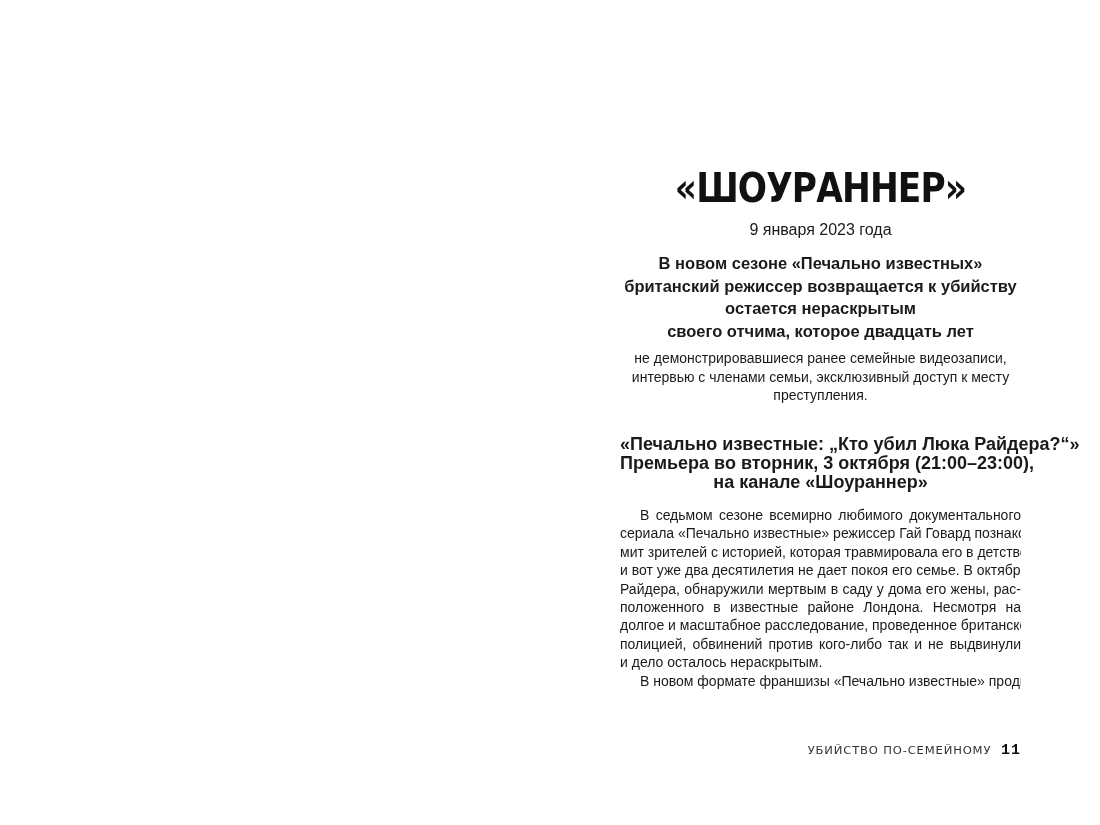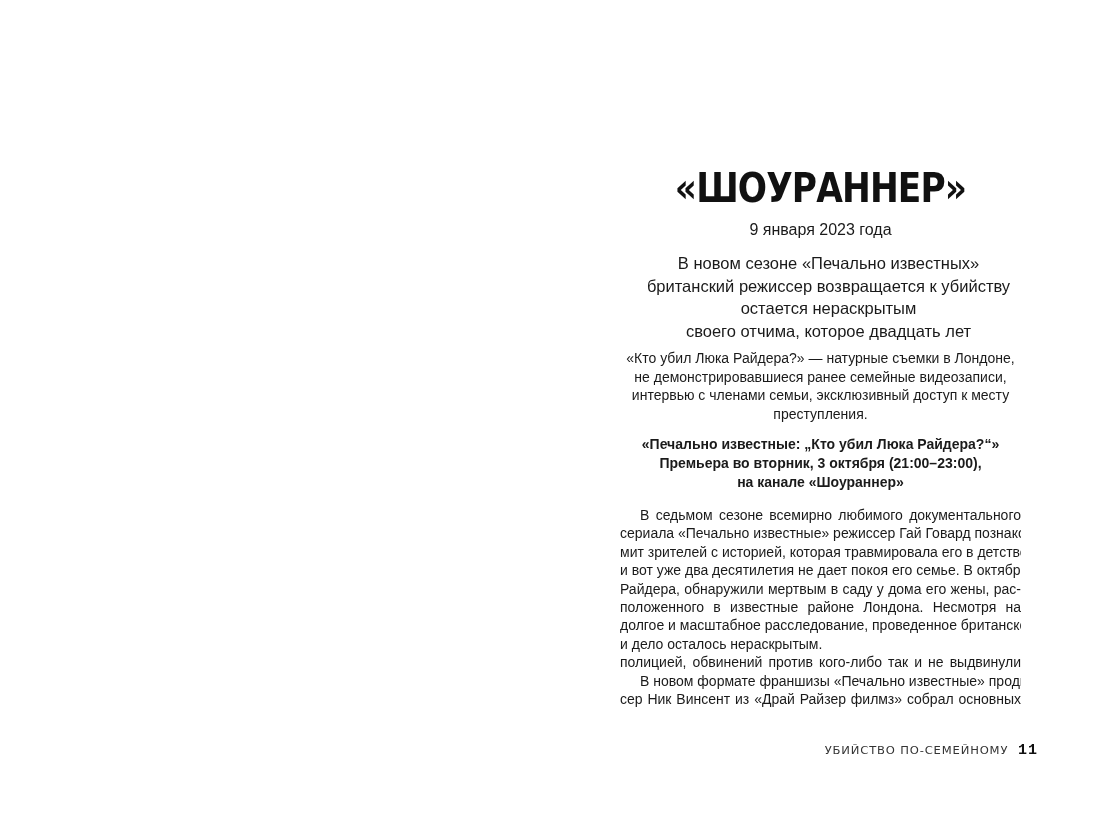--- a/index.html
+++ b/index.html
@@ -62,25 +62,24 @@
       font-size: 16px;
       line-height: 18px;
       color: #1a1a1a;
     }
     .subhead {
       position: absolute;
       left: 0;
       width: 401px;
       top: 252px;
       text-align: center;
-      font-weight: normal;
+      font-weight: bold;
       font-size: 16.5px;
       line-height: 22.5px;
       color: #1a1a1a;
-      margin-left: 8px;
     }
     .subhead .ln, .lead .ln, .announce .ln {
       display: block;
       white-space: nowrap;
     }
     .lead {
       position: absolute;
       left: 0;
       width: 401px;
       top: 349px;
@@ -89,21 +88,21 @@
       line-height: 18.7px;
       color: #1a1a1a;
     }
     .announce {
       position: absolute;
       left: 0;
       width: 401px;
       top: 435px;
       text-align: center;
       font-weight: bold;
-      font-size: 14px;
+      font-size: 18px;
       line-height: 19px;
       color: #1a1a1a;
     }
     .body-text {
       position: absolute;
       left: 0;
       width: 401px;
       top: 506px;
       font-size: 14px;
       line-height: 18.4px;
@@ -117,21 +116,21 @@
       overflow: hidden;
     }
     .body-text .ln.indent {
       padding-left: 20px;
     }
     .body-text .ln.last {
       text-align-last: left;
     }
     .running-footer {
       position: absolute;
-      left: 17px;
+      left: 0;
       width: 401px;
       top: 742px;
       display: flex;
       justify-content: flex-end;
       align-items: baseline;
       gap: 14px;
     }
     .running-title {
       font-family: "DejaVu Sans", sans-serif;
       font-size: 11px;
@@ -161,44 +160,42 @@
       <div class="dateline">9 января 2023 года</div>
 
       <div class="subhead">
         <span class="ln">В новом сезоне «Печально известных»</span>
         <span class="ln">британский режиссер возвращается к убийству</span>
         <span class="ln">остается нераскрытым</span>
         <span class="ln">своего отчима, которое двадцать лет</span>
       </div>
 
       <div class="lead">
-        <span class="ln">«Кто убил Люка Райдера?» — натурные съемки в Лондоне,</span>
         <span class="ln">не демонстрировавшиеся ранее семейные видеозаписи,</span>
         <span class="ln">интервью с членами семьи, эксклюзивный доступ к месту</span>
         <span class="ln">преступления.</span>
       </div>
 
       <div class="announce">
         <span class="ln">«Печально известные: „Кто убил Люка Райдера?“»</span>
         <span class="ln">Премьера во вторник, 3 октября (21:00–23:00),</span>
         <span class="ln">на канале «Шоураннер»</span>
       </div>
 
       <div class="body-text">
         <span class="ln indent">В седьмом сезоне всемирно любимого документального</span>
         <span class="ln">сериала «Печально известные» режиссер Гай Говард познако-</span>
         <span class="ln">мит зрителей с историей, которая травмировала его в детстве</span>
         <span class="ln">и вот уже два десятилетия не дает покоя его семье. В октябре</span>
         <span class="ln">Райдера, обнаружили мертвым в саду у дома его жены, рас-</span>
         <span class="ln">положенного в известные районе Лондона. Несмотря на</span>
         <span class="ln">долгое и масштабное расследование, проведенное британской</span>
+        <span class="ln">полицией, обвинений против кого-либо так и не выдвинули</span>
         <span class="ln last">и дело осталось нераскрытым.</span>
-        <span class="ln">полицией, обвинений против кого-либо так и не выдвинули</span>
         <span class="ln indent">В новом формате франшизы «Печально известные» продю-</span>
-        <span class="ln">сер Ник Винсент из «Драй Райзер филмз» собрал основных</span>
       </div>
 
       <div class="running-footer">
         <span class="running-title">УБИЙСТВО ПО-СЕМЕЙНОМУ</span>
         <span class="folio">11</span>
       </div>
 
     </div>
   </div>
 </div>

